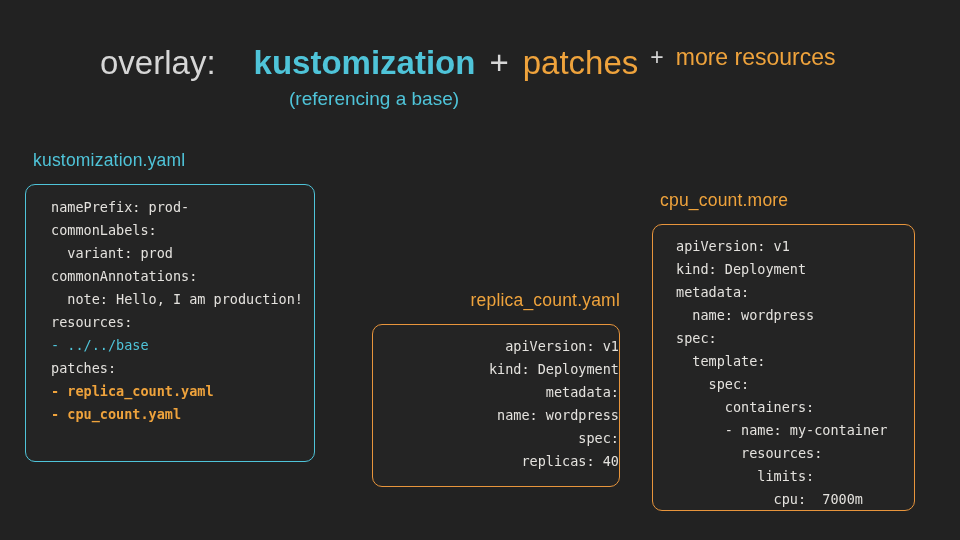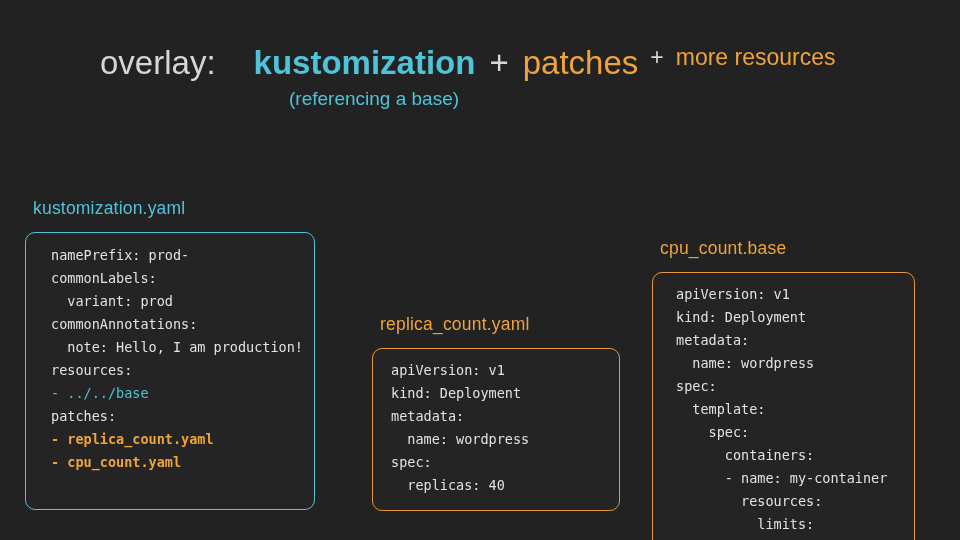--- a/index.html
+++ b/index.html
@@ -35,21 +35,20 @@
     font-size: 19px;
     color: #4fc4d9;
   }
   
   .code-group { position: absolute; }
   .box-label {
     font-size: 17.5px;
     margin-left: 8px;
     margin-bottom: 13px;
     letter-spacing: 0.2px;
-    margin-top: 48px;
   }
   .label-cyan   { color: #4fc4d9; }
   .label-orange { color: #efa33c; }
   .code-box {
     box-sizing: border-box;
     background: #242424;
     border-radius: 10px;
   }
   .border-cyan   { border: 1.5px solid #4fc4d9; }
   .border-orange { border: 1.5px solid #e8953c; }
@@ -59,21 +58,21 @@
     line-height: 23px;
     color: #e4e2de;
     white-space: pre;
   }
   .code-line.plain  { color: #e4e2de; }
   .code-line.cyan   { color: #4fc4d9; font-weight: normal; }
   .code-line.orange { color: #efa33c; font-weight: bold; }
   
   #group-kustomization { left: 25px;  top: 150px; }
   #group-kustomization .code-box { width: 290px; height: 278px; padding: 11px 0 0 25px; }
-  #group-replica       { left: 372px; top: 266px; }
+  #group-replica       { left: 372px; top: 290px; text-align: right; }
   #group-replica .code-box       { width: 248px; height: 163px; padding: 10px 0 0 18px; }
   #group-cpu           { left: 652px; top: 190px; }
   #group-cpu .code-box           { width: 263px; height: 287px; padding: 10px 0 0 23px; }
 </style>
 </head>
 <body>
 
 <div class="slide">
 
   <div class="title-row">
@@ -95,19 +94,19 @@
   </div>
 
   <div class="code-group" id="group-replica">
     <div class="box-label label-orange">replica_count.yaml</div>
     <div class="code-box border-orange">
       <div class="code-lines"><div class="code-line plain">apiVersion: v1</div><div class="code-line plain">kind: Deployment</div><div class="code-line plain">metadata:</div><div class="code-line plain">  name: wordpress</div><div class="code-line plain">spec:</div><div class="code-line plain">  replicas: 40</div></div>
     </div>
   </div>
 
   <div class="code-group" id="group-cpu">
-    <div class="box-label label-orange">cpu_count.base</div>
+    <div class="box-label label-orange">cpu_count.more</div>
     <div class="code-box border-orange">
       <div class="code-lines"><div class="code-line plain">apiVersion: v1</div><div class="code-line plain">kind: Deployment</div><div class="code-line plain">metadata:</div><div class="code-line plain">  name: wordpress</div><div class="code-line plain">spec:</div><div class="code-line plain">  template:</div><div class="code-line plain">    spec:</div><div class="code-line plain">      containers:</div><div class="code-line plain">      - name: my-container</div><div class="code-line plain">        resources:</div><div class="code-line plain">          limits:</div><div class="code-line plain">            cpu:  7000m</div></div>
     </div>
   </div>
 
 </div>
 
 </body></html>

